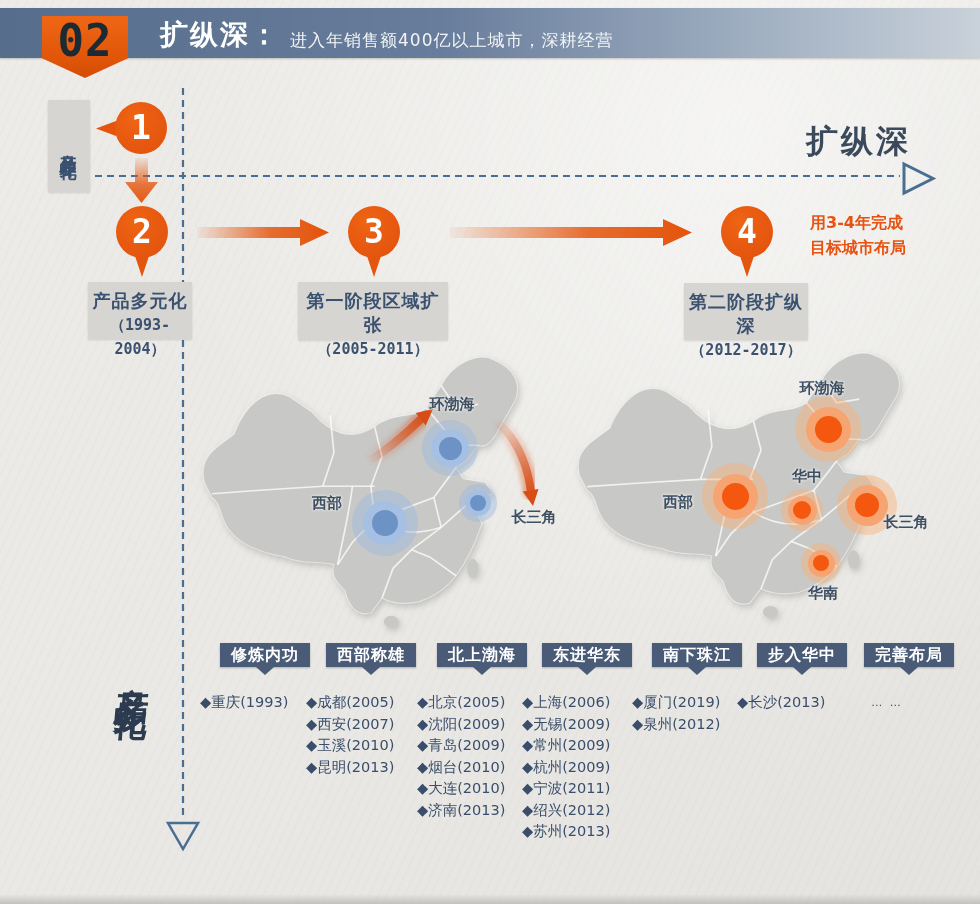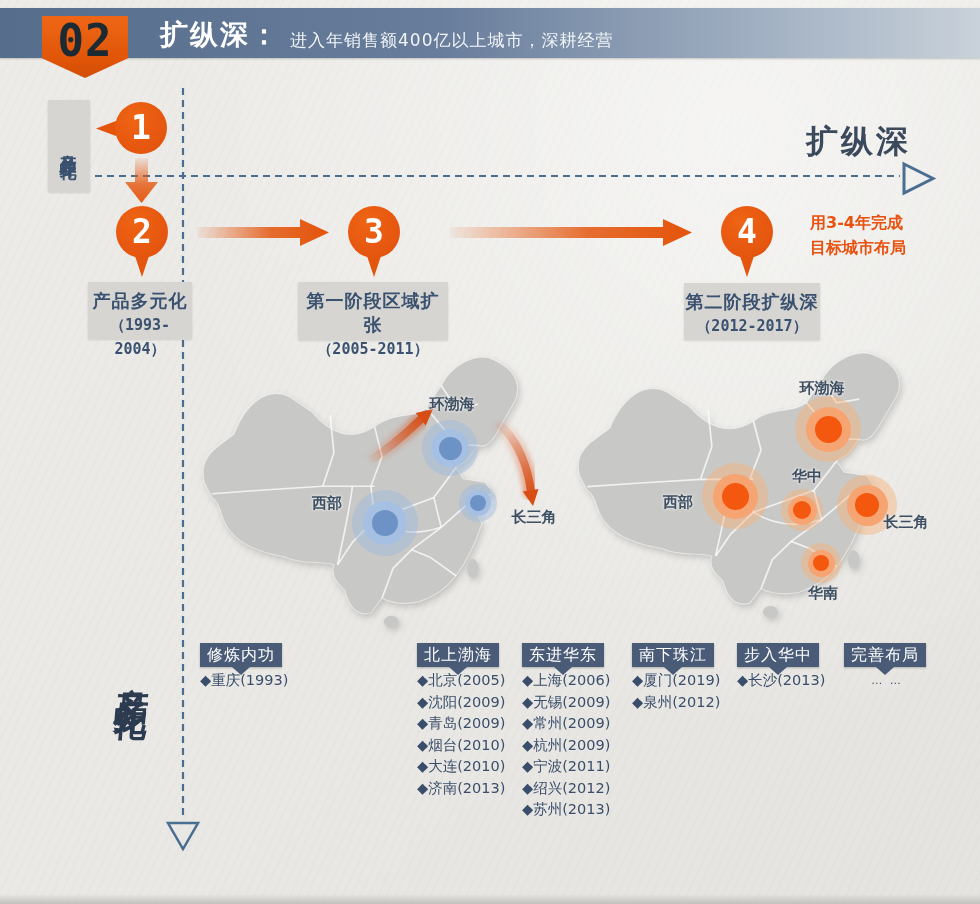--- a/index.html
+++ b/index.html
@@ -53,26 +53,26 @@
   .blue{background:rgba(156,184,222,.45);}
   .blue .mid{background:#a5c0e3;}
   .blue .core{background:#6d92c6;}
   .orange{background:rgba(248,178,120,.45);}
   .orange .mid{background:#f6a471;}
   .orange .core{background:#f4570e;}
   .map-label{transform:translate(-50%,-50%);font-size:15px;font-weight:bold;color:#3d4f63;
     white-space:nowrap;z-index:5;text-shadow:0 0 3px #eceae7,0 0 3px #eceae7;}
   
   .col{width:92px;z-index:6;}
-  .col-head{position:relative;width:82px;height:24px;background:#4a5b77;color:#fff;
-    text-align:center;font-size:16px;font-weight:normal;line-height:24px;letter-spacing:1px;
-    box-shadow:0 1px 2px rgba(0,0,0,.25);}
+  .col-head{position:relative;width:90px;height:24px;background:#4a5b77;color:#fff;
+    text-align:center;font-size:16px;font-weight:bold;line-height:24px;letter-spacing:1px;
+    box-shadow:0 1px 2px rgba(0,0,0,.25);margin-left:20px;}
   .col-head::after{content:"";position:absolute;left:50%;top:24px;transform:translateX(-50%);
     border-left:9px solid transparent;border-right:9px solid transparent;border-top:8px solid #4a5b77;}
-  .col-list{margin-top:3px;}
+  .col-list{margin-top:25px;}
   .city{font-size:14.5px;color:#3a4e6b;line-height:21.5px;white-space:nowrap;}
   .dots{text-align:center;font-size:11px;letter-spacing:2px;color:#3a4e6b;width:86px;}
   .bottom-shade{left:0;bottom:0;width:980px;height:10px;
     background:linear-gradient(180deg,rgba(201,200,196,0),#c2c1be);}
 </style>
 </head>
 <body>
 
 <div id="canvas">
 
@@ -199,21 +199,21 @@
     </div>
 
   <div class="abs stage-box" style="left:88px;top:282px;width:104px;height:57px">
     <div class="t">产品多元化</div>
     <div class="y">（1993-2004）</div>
   </div>
   <div class="abs stage-box" style="left:298px;top:282px;width:150px;height:58px">
     <div class="t">第一阶段区域扩张</div>
     <div class="y">（2005-2011）</div>
   </div>
-  <div class="abs stage-box" style="left:684px;top:283px;width:136px;height:57px">
+  <div class="abs stage-box" style="left:684px;top:283px;width:124px;height:57px">
     <div class="t">第二阶段扩纵深</div>
     <div class="y">（2012-2017）</div>
   </div>
 
   <div class="abs note">
     <div>用3-4年完成</div>
     <div>目标城市布局</div>
   </div>
 
   <div class="abs bubble blue" style="left:352px;top:490px;width:66px;height:66px">
@@ -265,20 +265,29 @@
   <div class="abs map-label" style="left:822px;top:388px">环渤海</div>
   <div class="abs map-label" style="left:807px;top:476px">华中</div>
   <div class="abs map-label" style="left:678px;top:502px">西部</div>
   <div class="abs map-label" style="left:906px;top:522px">长三角</div>
   <div class="abs map-label" style="left:823px;top:593px">华南</div>
 
   <div class="abs col" style="left:200px;top:643px">
     <div class="col-head"><span>修炼内功</span></div>
     <div class="col-list">
       <div class="city">◆重庆(1993)</div>
+    </div>
+  </div>
+  <div class="abs col" style="left:306px;top:643px">
+    <div class="col-head"><span>西部称雄</span></div>
+    <div class="col-list">
+      <div class="city">◆成都(2005)</div>
+      <div class="city">◆西安(2007)</div>
+      <div class="city">◆玉溪(2010)</div>
+      <div class="city">◆昆明(2013)</div>
     </div>
   </div>
   <div class="abs col" style="left:417px;top:643px">
     <div class="col-head"><span>北上渤海</span></div>
     <div class="col-list">
       <div class="city">◆北京(2005)</div>
       <div class="city">◆沈阳(2009)</div>
       <div class="city">◆青岛(2009)</div>
       <div class="city">◆烟台(2010)</div>
       <div class="city">◆大连(2010)</div>

